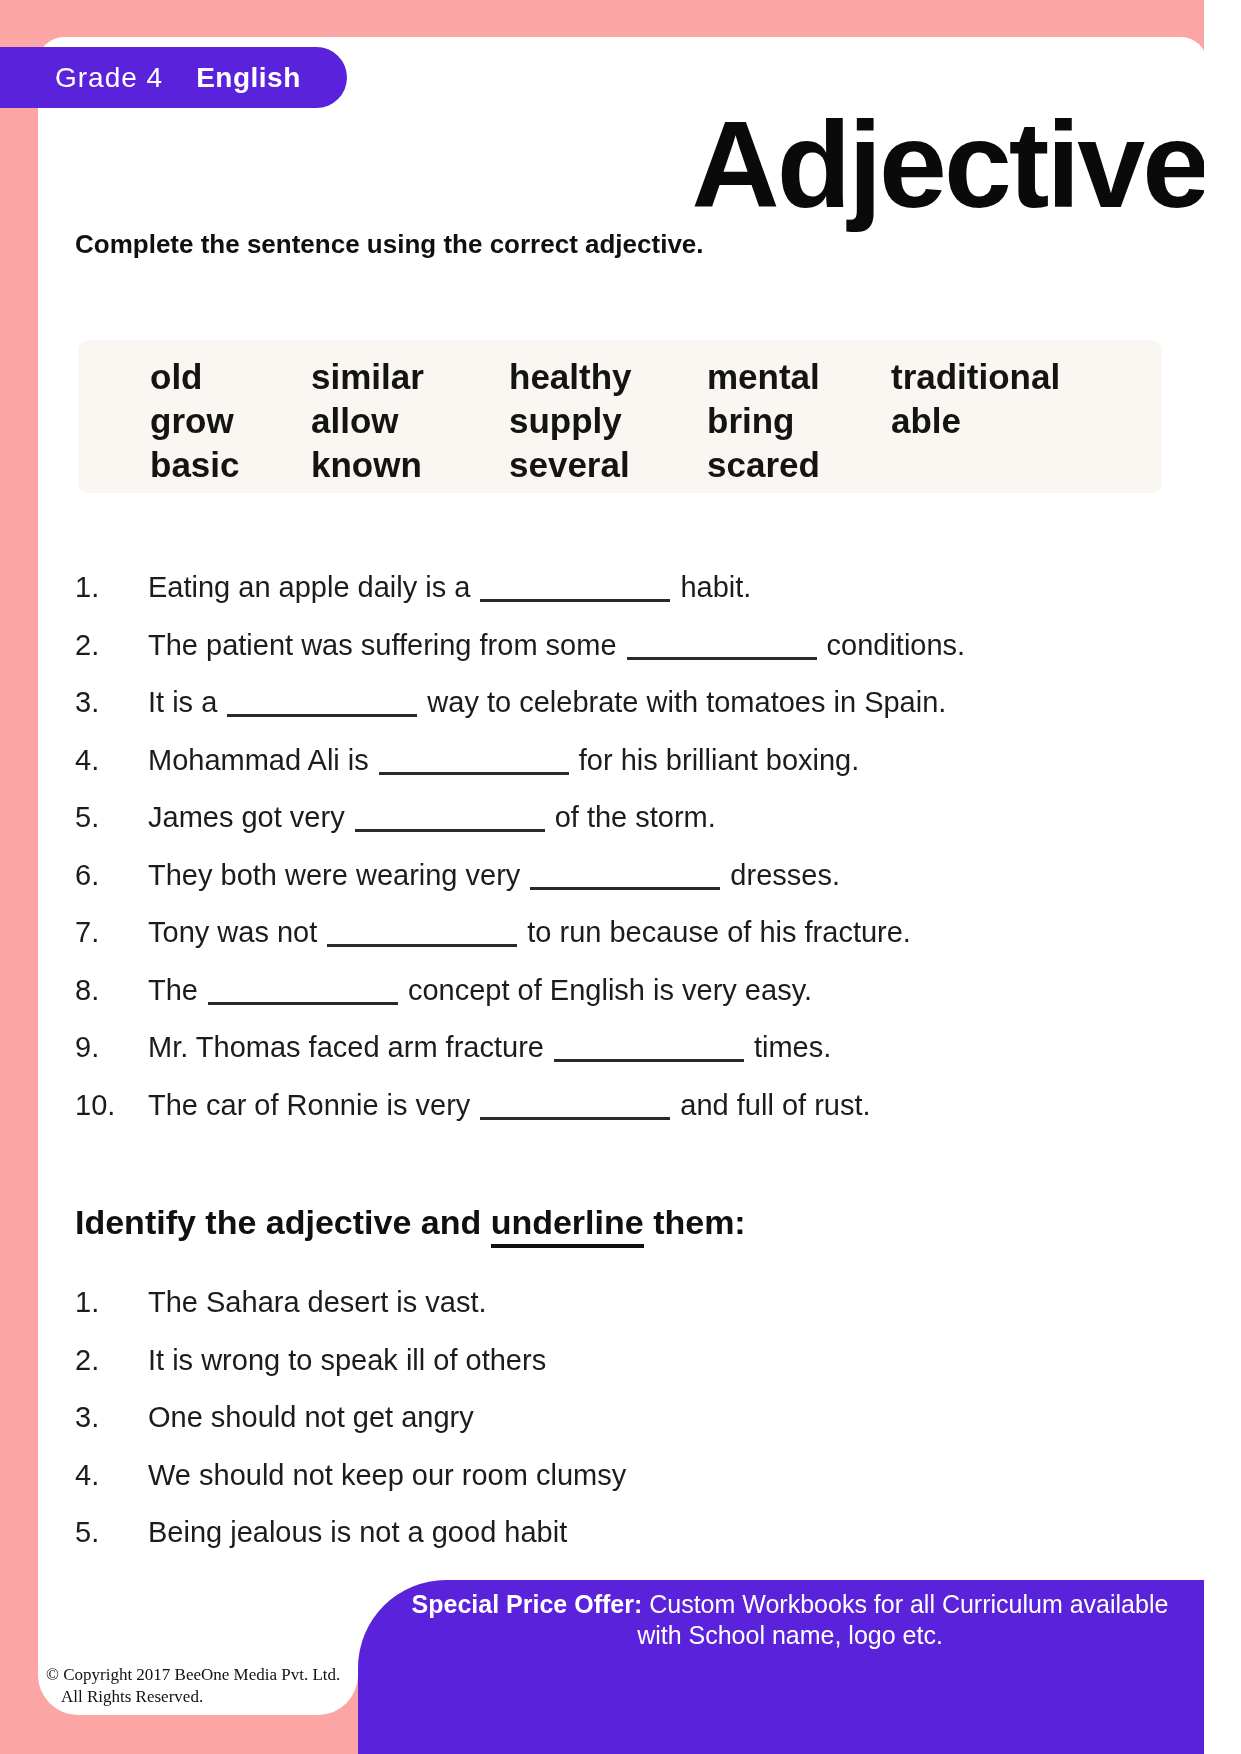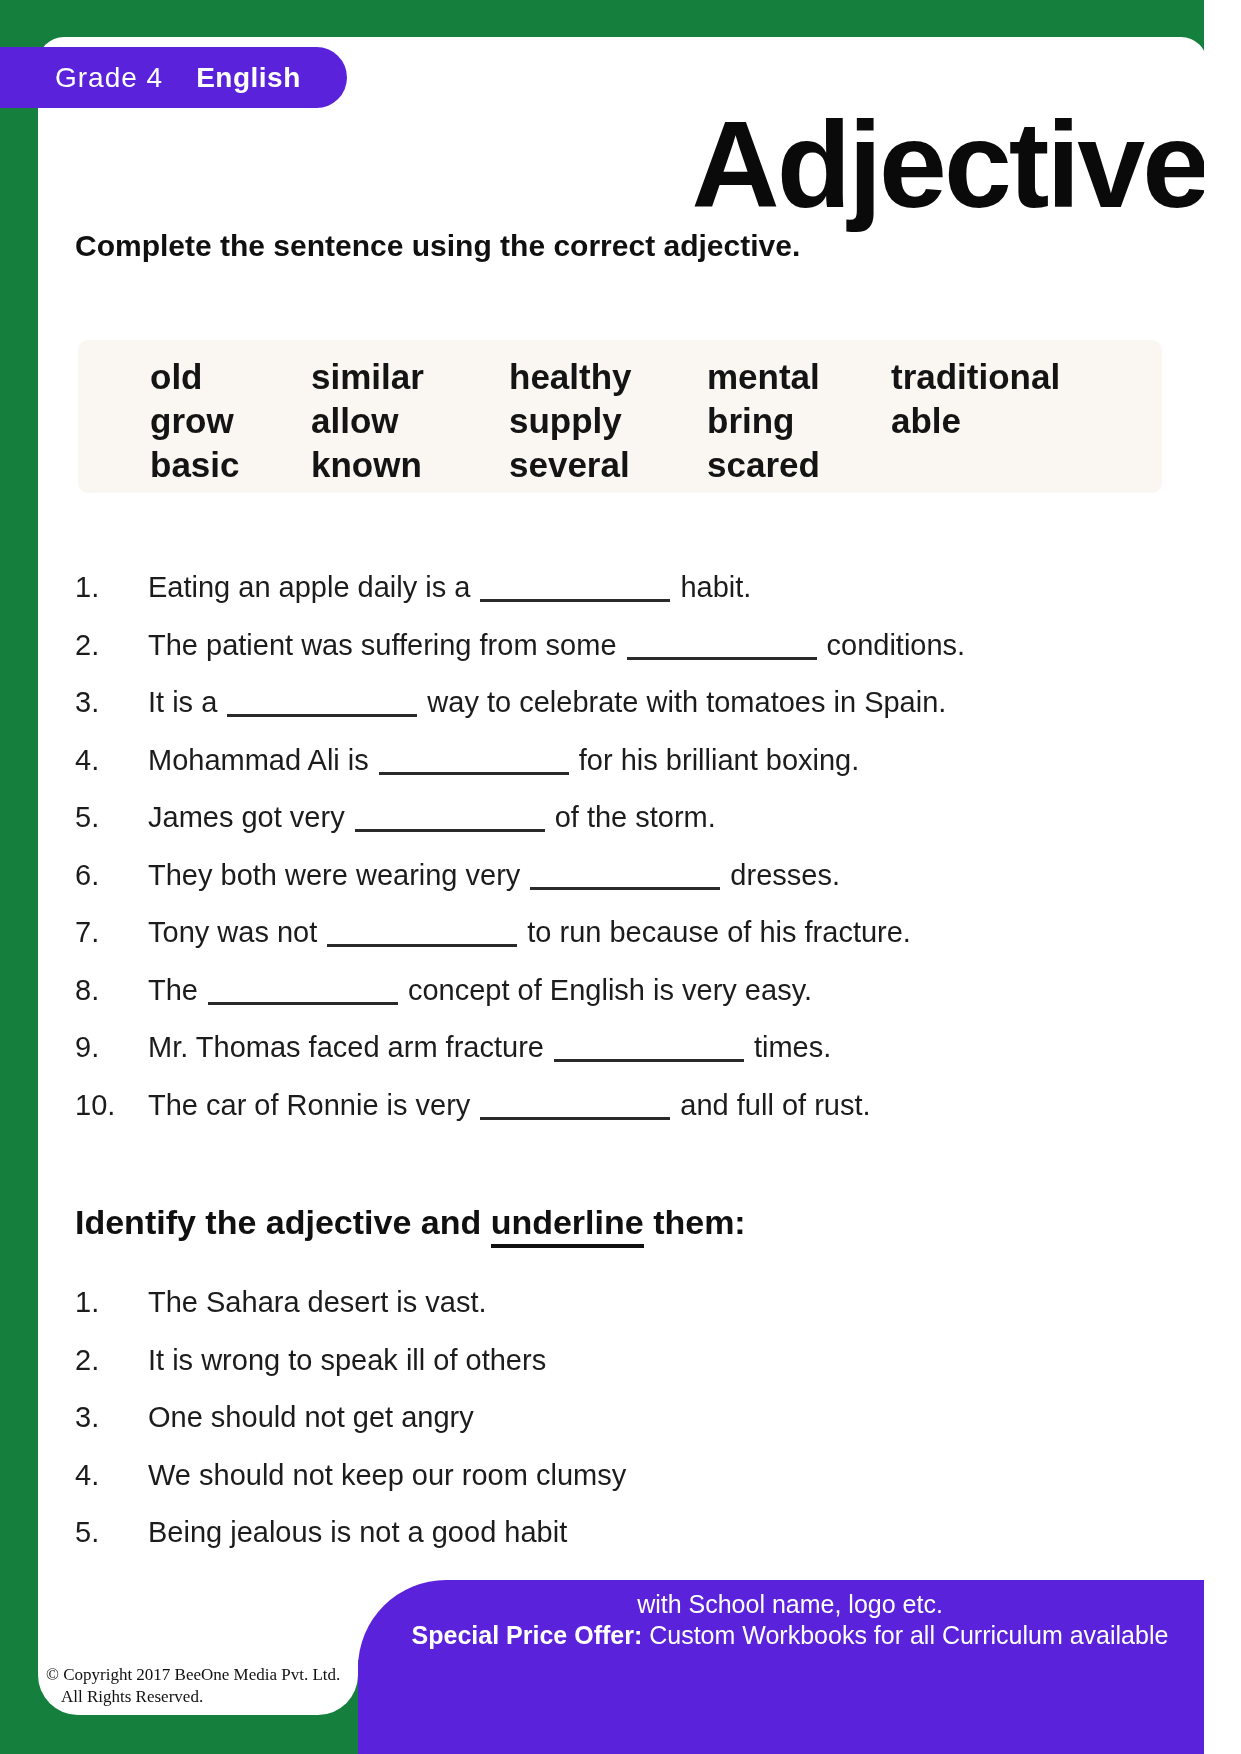--- a/index.html
+++ b/index.html
@@ -1,39 +1,39 @@
 <!DOCTYPE html>
 <html><head>
 <meta charset="utf-8">
 <style>
   * { margin:0; padding:0; box-sizing:border-box; }
   html,body { width:1241px; height:1754px; }
   body { font-family:"Liberation Sans", sans-serif; }
 
-  .page { position:relative; width:1204px; height:1754px; background:#15803d; overflow:hidden; }
+  .page { position:relative; width:1204px; height:1754px; background:#fca5a5; overflow:hidden; }
 
   .panel { position:absolute; left:38px; top:37px; width:1169px; height:1623px;
            background:#ffffff; border-radius:26px 26px 0 0; }
 
   .panel-bottom { position:absolute; left:38px; top:1560px; width:320px; height:155px;
                   background:#ffffff; border-radius:0 0 40px 40px; }
 
   .footer { position:absolute; left:358px; top:1580px; width:883px; height:174px;
             background:#5B22DB; border-radius:88px 0 0 0; }
 
   .badge { position:absolute; left:0; top:47px; width:347px; height:61px;
            background:#5B22DB; border-radius:0 34px 34px 0;
            display:flex; align-items:center; padding-left:55px; color:#ffffff; }
   .badge .grade { font-size:28px; font-weight:400; letter-spacing:1px; }
   .badge .subject { font-size:28px; font-weight:700; margin-left:33px; letter-spacing:0.5px; }
 
   .title { position:absolute; left:38px; top:104px; width:1169px; text-align:right;
            font-size:122px; font-weight:700; letter-spacing:-3px; color:#0a0a0a; line-height:1; }
 
-  .h1 { position:absolute; left:75px; top:231px; font-size:30px; font-weight:700; color:#101010; line-height:1; }
+  .h1 { position:absolute; left:75px; top:231px; font-size:26px; font-weight:700; color:#101010; line-height:1; }
   .h2 { position:absolute; left:75px; top:1205px; font-size:34px; font-weight:700; color:#101010; line-height:1; }
   .h2 .ul { border-bottom:4px solid #101010; padding-bottom:3px; }
 
   .wordbank { position:absolute; left:78px; top:340px; width:1084px; height:153px;
               background:#FAF7F2; border-radius:10px;
               display:grid; grid-template-columns:161px 198px 198px 184px 1fr;
               grid-auto-rows:44px; align-items:center;
               padding:15px 0 0 72px; font-size:35px; font-weight:700; color:#141414; }
 
   .list { position:absolute; left:75px; width:1095px; }
@@ -157,18 +157,18 @@
 
   <div class="panel-bottom">
     <div class="copyright">
       <div>© Copyright 2017 BeeOne Media Pvt. Ltd.</div>
       <div class="l2">All Rights Reserved.</div>
     </div>
   </div>
 
   <div class="footer">
     <div class="footer-text">
+      <div><b>Special Price Offer:</b><span> Custom Workbooks for all Curriculum available</span></div>
       <div>with School name, logo etc.</div>
-      <div><b>Special Price Offer:</b><span> Custom Workbooks for all Curriculum available</span></div>
     </div>
   </div>
 
 </div>
 
 </body></html>

